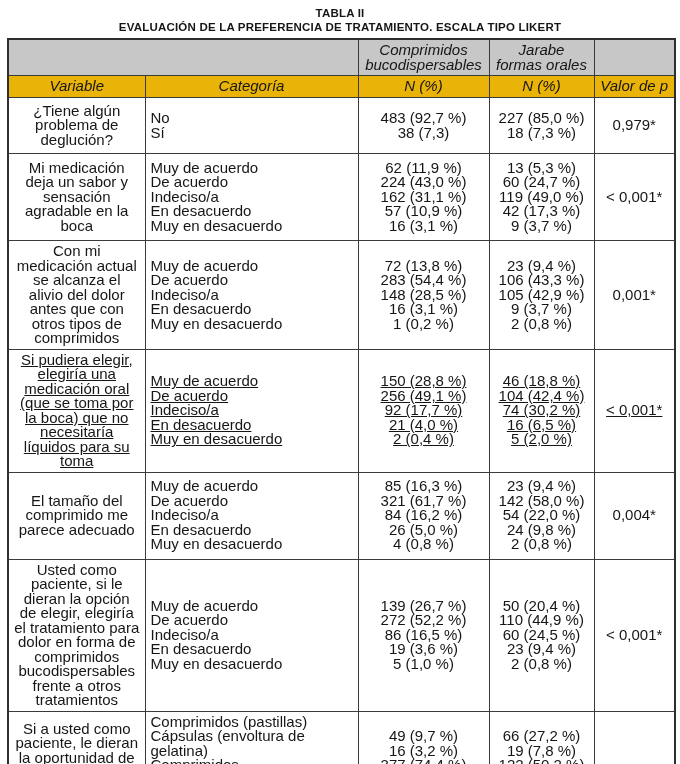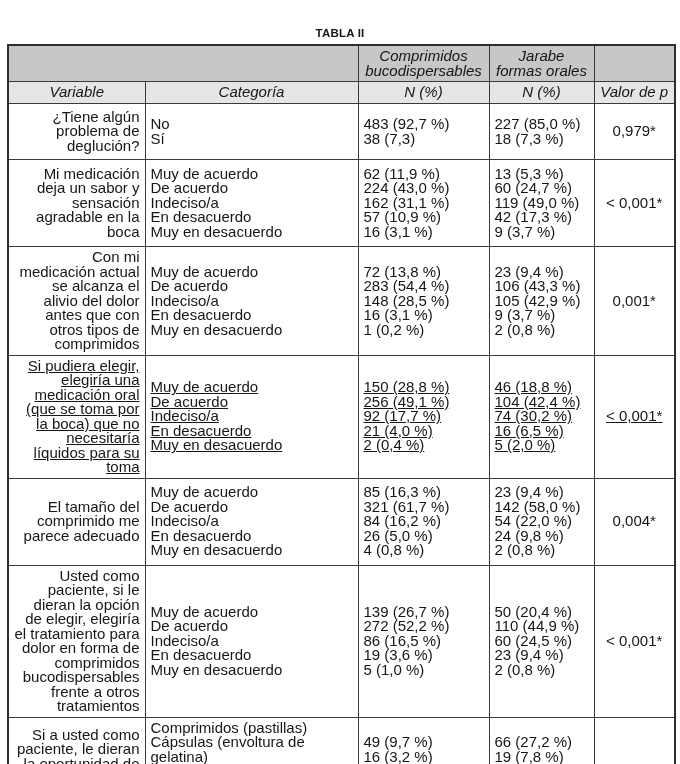--- a/index.html
+++ b/index.html
@@ -16,21 +16,20 @@
     box-sizing: border-box;
     padding-top: 6px;
     overflow: hidden;
   }
   .title-block {
     text-align: center;
     font-weight: bold;
     font-size: 11.5px;
     line-height: 14px;
     letter-spacing: 0.2px;
-    margin-top: 20px;
   }
   table.likert {
     border-collapse: collapse;
     table-layout: fixed;
     width: 667px;
     margin: 4px 0 0 7px;
     border: 2px solid #2e2e2e;
   }
   col.c-variable  { width: 137px; }
   col.c-categoria { width: 213px; }
@@ -48,29 +47,29 @@
     box-sizing: content-box;
   }
   thead tr.h1 th {
     background: #c7c7c7;
     font-style: italic;
     font-weight: normal;
     text-align: center;
     height: 27px;
   }
   thead tr.h2 th {
-    background: #e5e5e5;
+    background: #eab308;
     font-style: italic;
     font-weight: normal;
     text-align: center;
     height: 15px;
   }
-  td.var { text-align: right; margin-left: 12px; }
+  td.var { text-align: center; margin-left: 12px; }
   td.cat { text-align: left; white-space: pre-line; }
-  td.num { text-align: left; white-space: pre-line; }
+  td.num { text-align: center; white-space: pre-line; }
   td.pval { text-align: center; }
 
   tbody tr:nth-child(1) td { height: 49px;  }
   tbody tr:nth-child(2) td { height: 80px;  }
   tbody tr:nth-child(3) td { height: 78px;  }
   tbody tr:nth-child(4) td { height: 80px; text-decoration: underline;  }
   tbody tr:nth-child(5) td { height: 80px;  }
   tbody tr:nth-child(6) td { height: 124px; }
   tbody tr:nth-child(7) td { height: 108px; }
 
@@ -81,20 +80,21 @@
     text-align: left;
   }
 </style>
 </head>
 <body>
 
 <div class="page">
 
   <div class="title-block">
     <div>TABLA II</div>
+    <div>EVALUACIÓN DE LA PREFERENCIA DE TRATAMIENTO. ESCALA TIPO LIKERT</div>
   </div>
 
   <table class="likert">
     <colgroup>
       <col class="c-variable">
       <col class="c-categoria">
       <col class="c-buco">
       <col class="c-otras">
       <col class="c-p">
     </colgroup>

